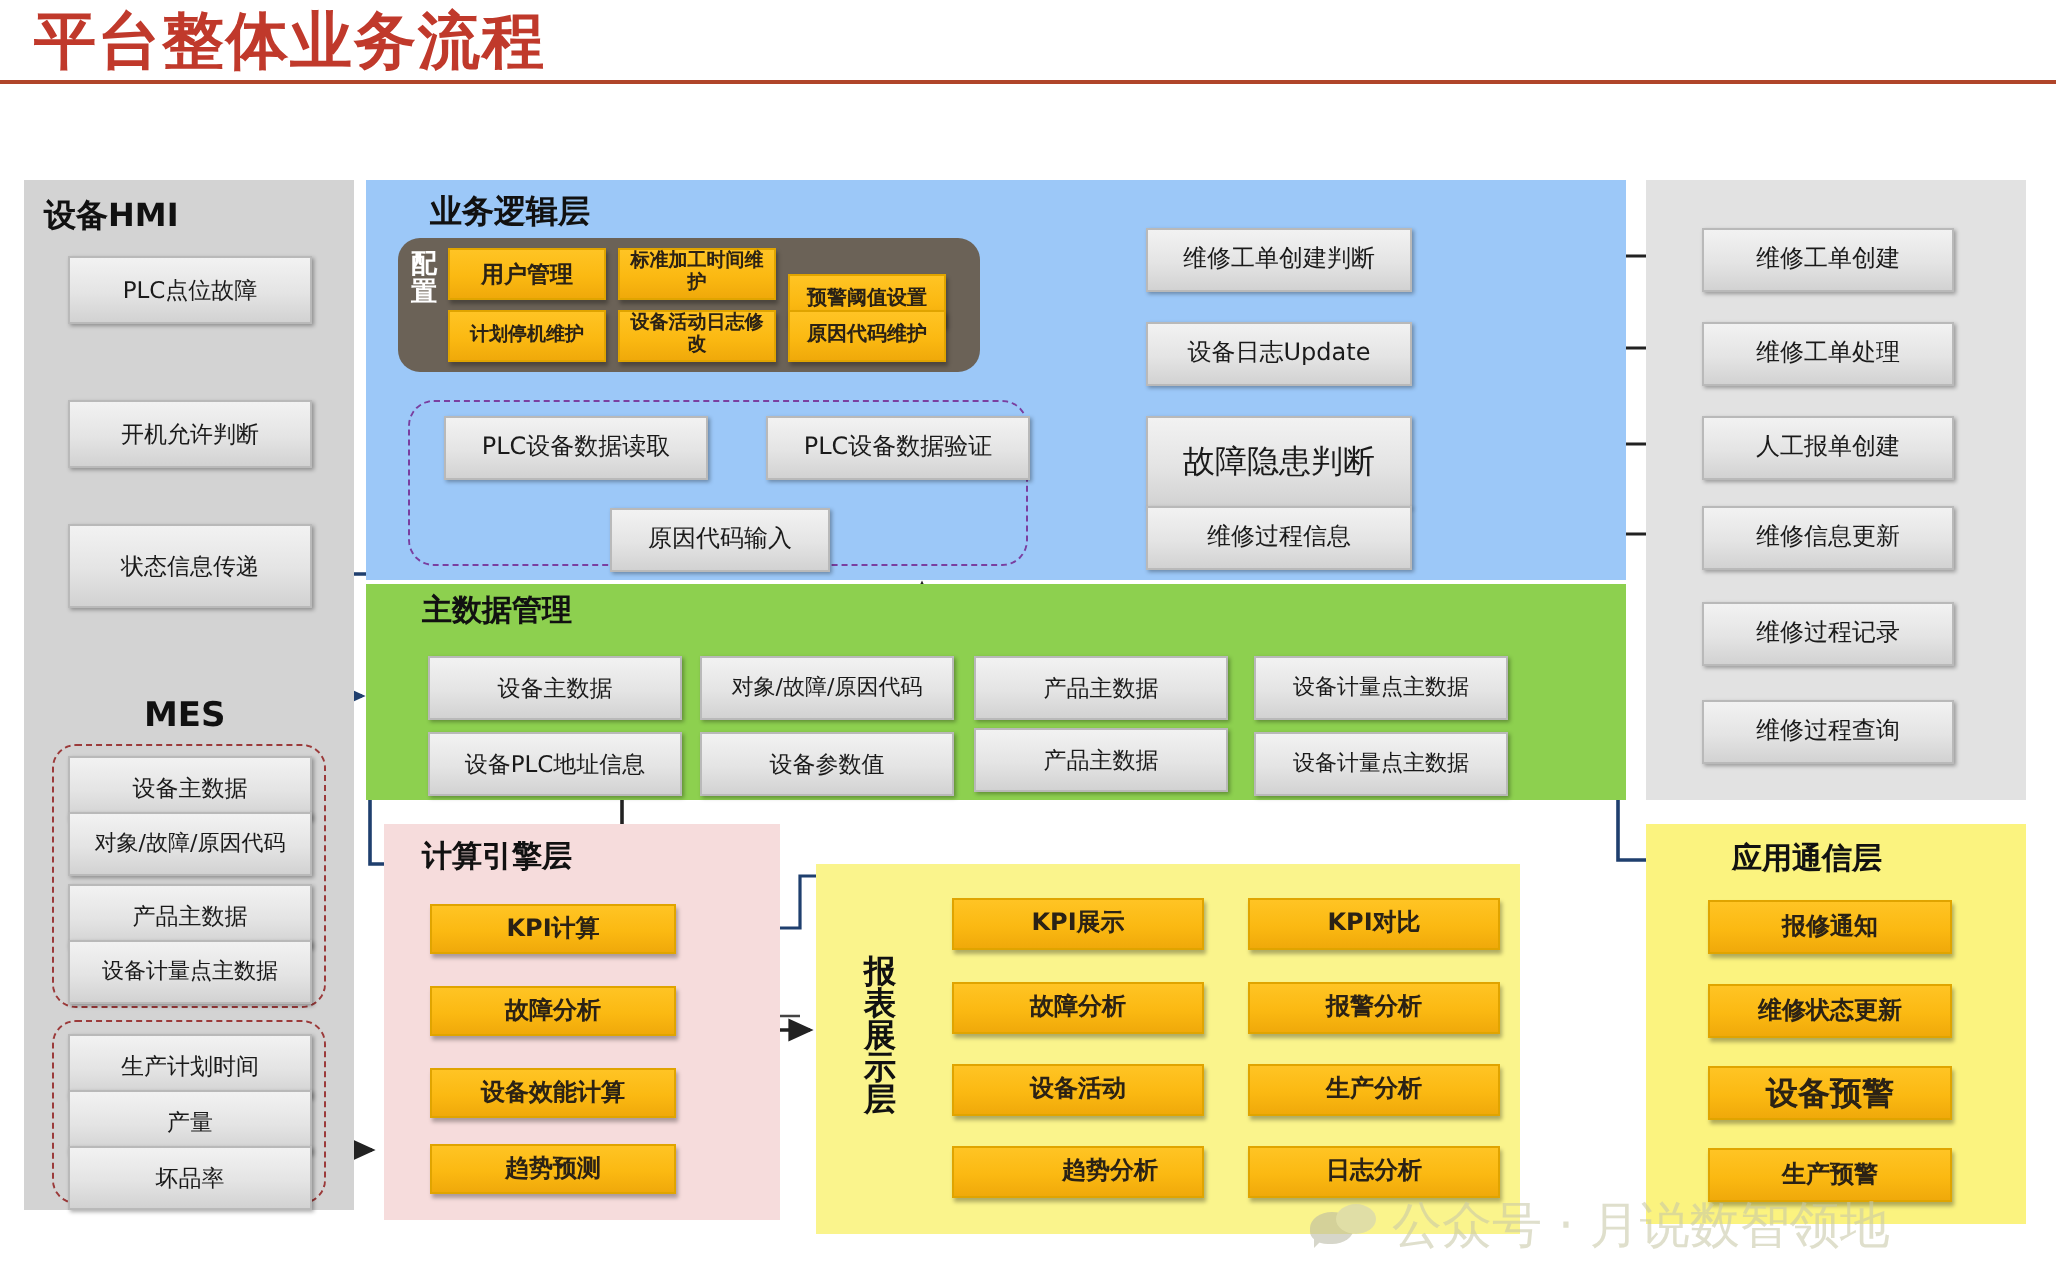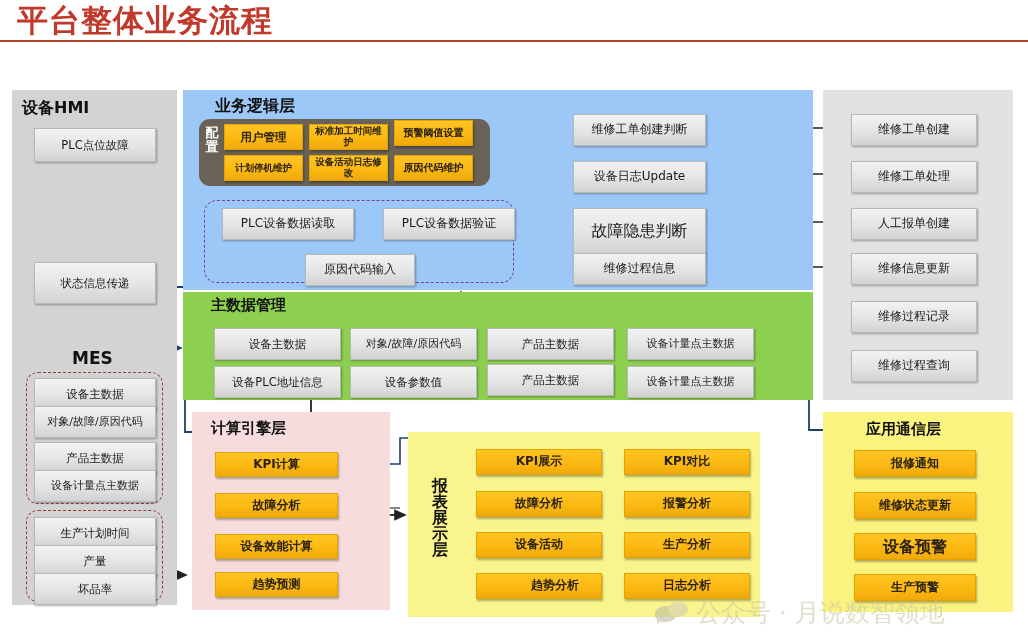--- a/index.html
+++ b/index.html
@@ -191,20 +191,21 @@
 
   <path d="M388,515 L405,515" stroke="#222" stroke-width="1.8" fill="none" marker-end="url(#ar-dark)"></path>
 
   <path d="M378,464 L400,464 L400,438 L612,438" stroke="#1f3f6e" stroke-width="1.6" fill="none"></path>
   <path d="M378,508 L400,508" stroke="#444" stroke-width="1.3" fill="none"></path>
 </svg>
 
 <div class="panel" id="hmi-panel">
   <div class="panel-title" style="left:10px; top:8px; font-size:16px;">设备HMI</div>
   <div class="gbox" style="left:22px; top:38px; width:122px; height:34px;">PLC点位故障</div>
+  <div class="gbox" style="left:22px; top:110px; width:122px; height:34px;">开机允许判断</div>
   <div class="gbox" style="left:22px; top:172px; width:122px; height:42px;">状态信息传递</div>
 </div>
 
 <div class="panel" id="mes-panel">
   <div class="panel-title" style="left:60px; top:8px; font-size:17px;">MES</div>
   <div class="dashed" style="left:14px; top:32px; width:137px; height:132px;"></div>
   <div class="gbox" style="left:22px; top:38px; width:122px; height:23px;">设备主数据</div>
   <div class="gbox" style="left:22px; top:66px; width:122px; height:31px; font-size:11px;">对象/故障/原因代码</div>
   <div class="gbox" style="left:22px; top:102px; width:122px; height:23px;">产品主数据</div>
   <div class="gbox" style="left:22px; top:130px; width:122px; height:25px; font-size:11px;">设备计量点主数据</div>
@@ -216,21 +217,21 @@
 </div>
 
 <div class="panel" id="biz-panel">
   <div class="panel-title" style="left:32px; top:6px; font-size:16px;">业务逻辑层</div>
 </div>
 
 <div id="config-box"></div>
 <div id="config-label">配置</div>
 <div class="obox" style="left:224px; top:124px; width:79px; height:26px;">用户管理</div>
 <div class="obox" style="left:309px; top:124px; width:79px; height:26px; font-size:9.5px;">标准加工时间维护</div>
-<div class="obox" style="left:394px; top:120px; width:79px; height:26px; font-size:10px;">预警阈值设置</div>
+<div class="obox" style="left:394px; top:137px; width:79px; height:26px; font-size:10px;">预警阈值设置</div>
 <div class="obox" style="left:224px; top:155px; width:79px; height:26px; font-size:9.5px;">计划停机维护</div>
 <div class="obox" style="left:309px; top:155px; width:79px; height:26px; font-size:9.5px;">设备活动日志修改</div>
 <div class="obox" style="left:394px; top:155px; width:79px; height:26px; font-size:10px;">原因代码维护</div>
 
 <div class="dashed-purple" style="left:204px; top:200px; width:310px; height:83px;"></div>
 <div class="gbox" style="left:222px; top:208px; width:132px; height:29px; font-size:12px;">PLC设备数据读取</div>
 <div class="gbox" style="left:383px; top:208px; width:132px; height:29px; font-size:12px;">PLC设备数据验证</div>
 <div class="gbox" style="left:305px; top:254px; width:110px; height:27px; font-size:12px;">原因代码输入</div>
 
 <div class="gbox" style="left:573px; top:114px; width:133px; height:28px; font-size:12px;">维修工单创建判断</div>

